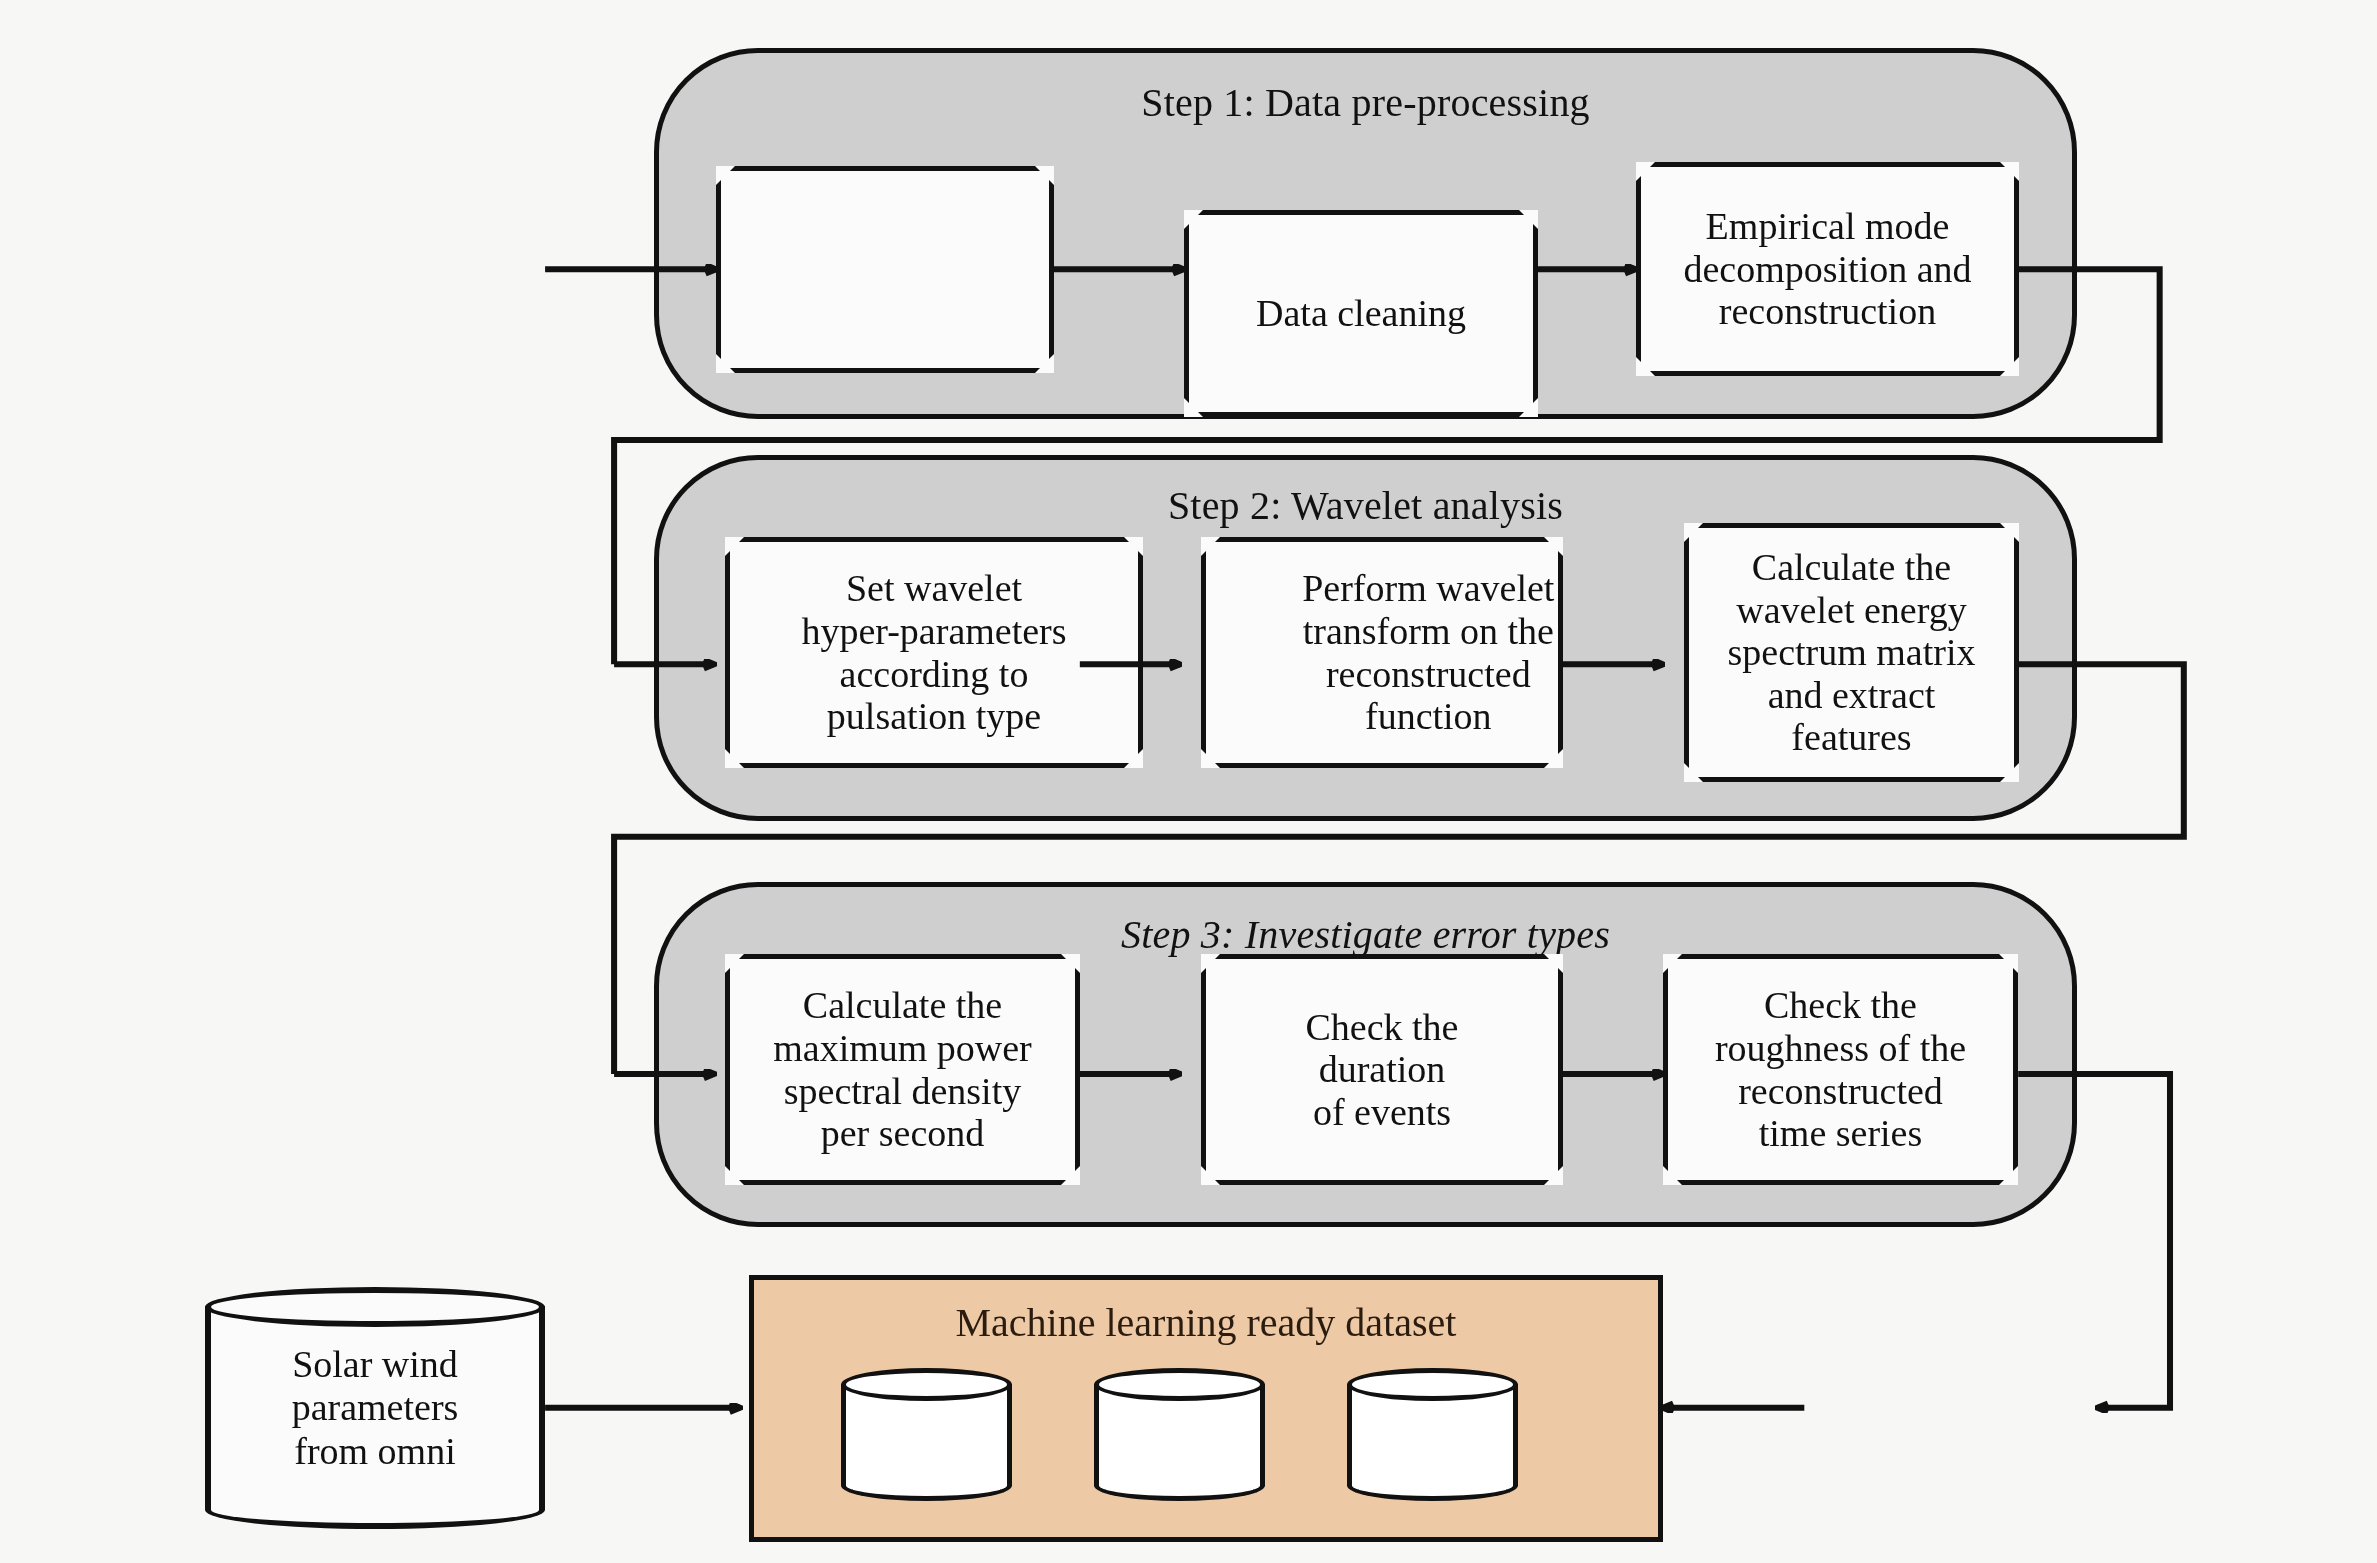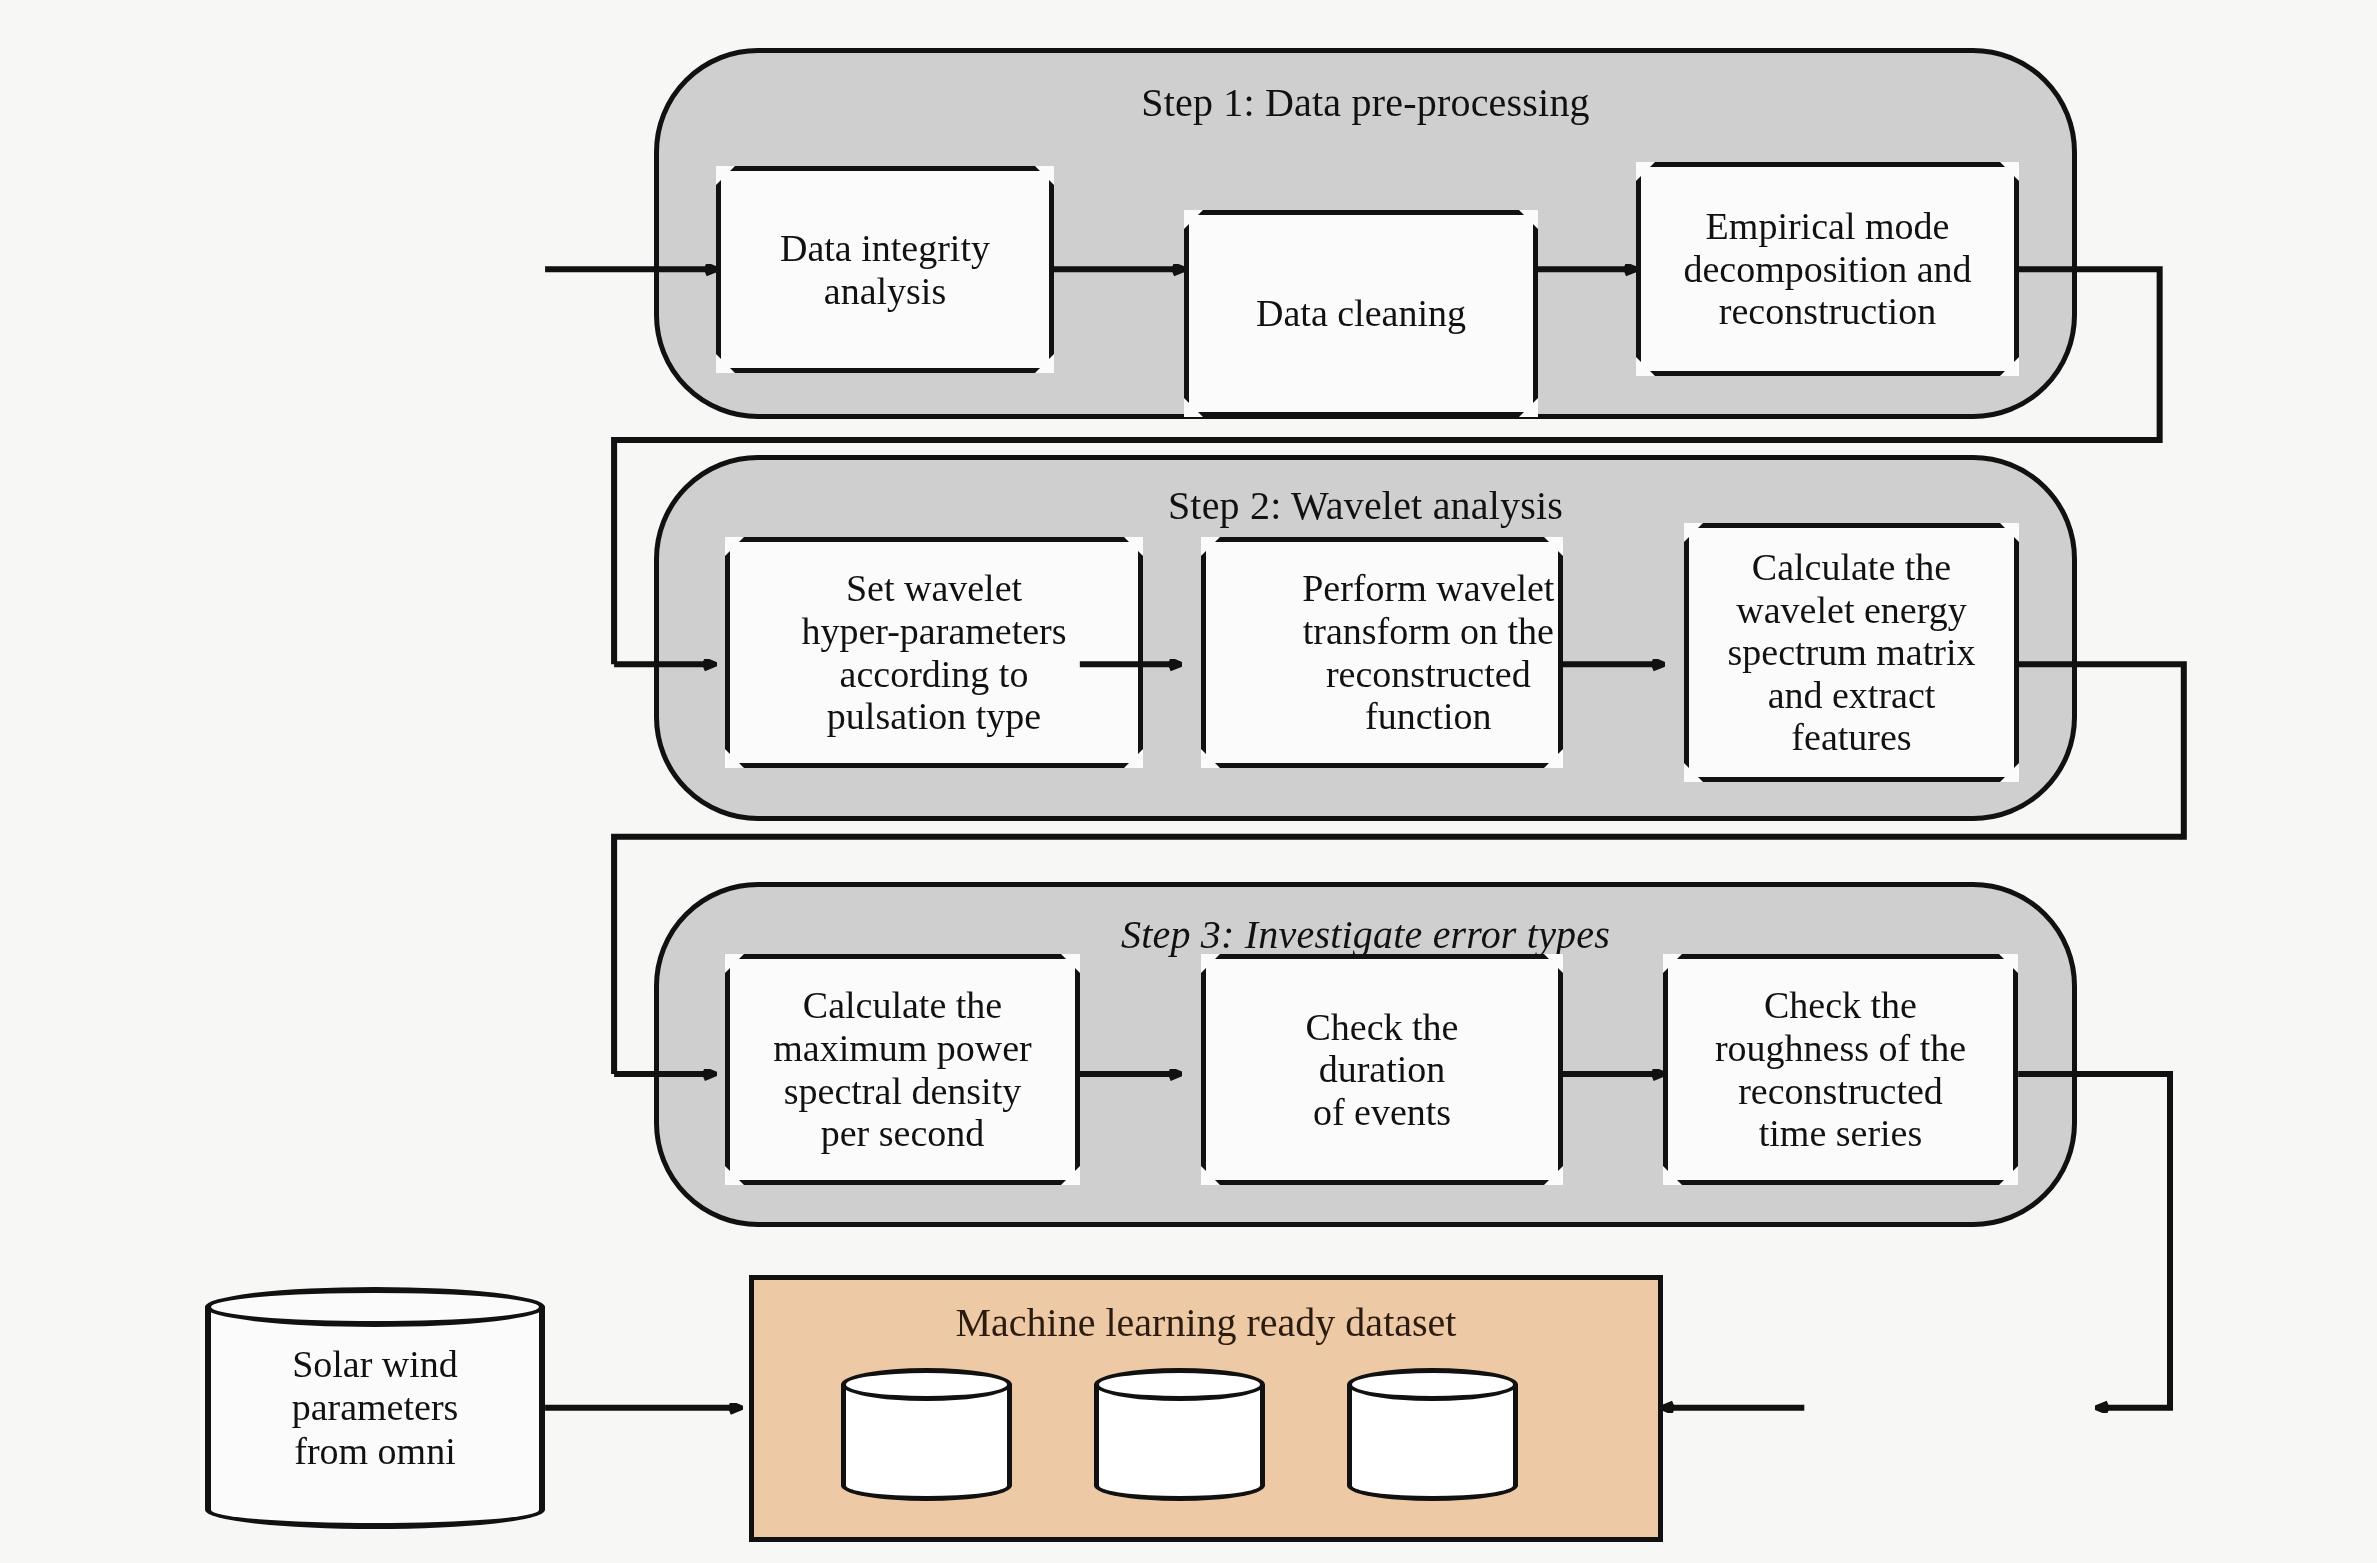--- a/index.html
+++ b/index.html
@@ -206,22 +206,20 @@
 
 
   <div class="step-group" style="left:654px; top:48px; width:1423px; height:371px;">
     <div class="step-title" style="top:26px;">Step 1: Data pre-processing</div>
   </div>
 
   <div class="node" style="left:716px; top:166px; width:338px; height:207px;">
     <div class="node-oct">
       <div class="node-oct-in"></div>
     </div>
-    <div class="node-label">Data integrity
-analysis</div>
   </div>
 
   <div class="node" style="left:1184px; top:166px; width:354px; height:207px;margin-top:44px;">
     <div class="node-oct">
       <div class="node-oct-in"></div>
     </div>
     <div class="node-label">Data cleaning</div>
   </div>
 
   <div class="node" style="left:1636px; top:162px; width:383px; height:214px;">

